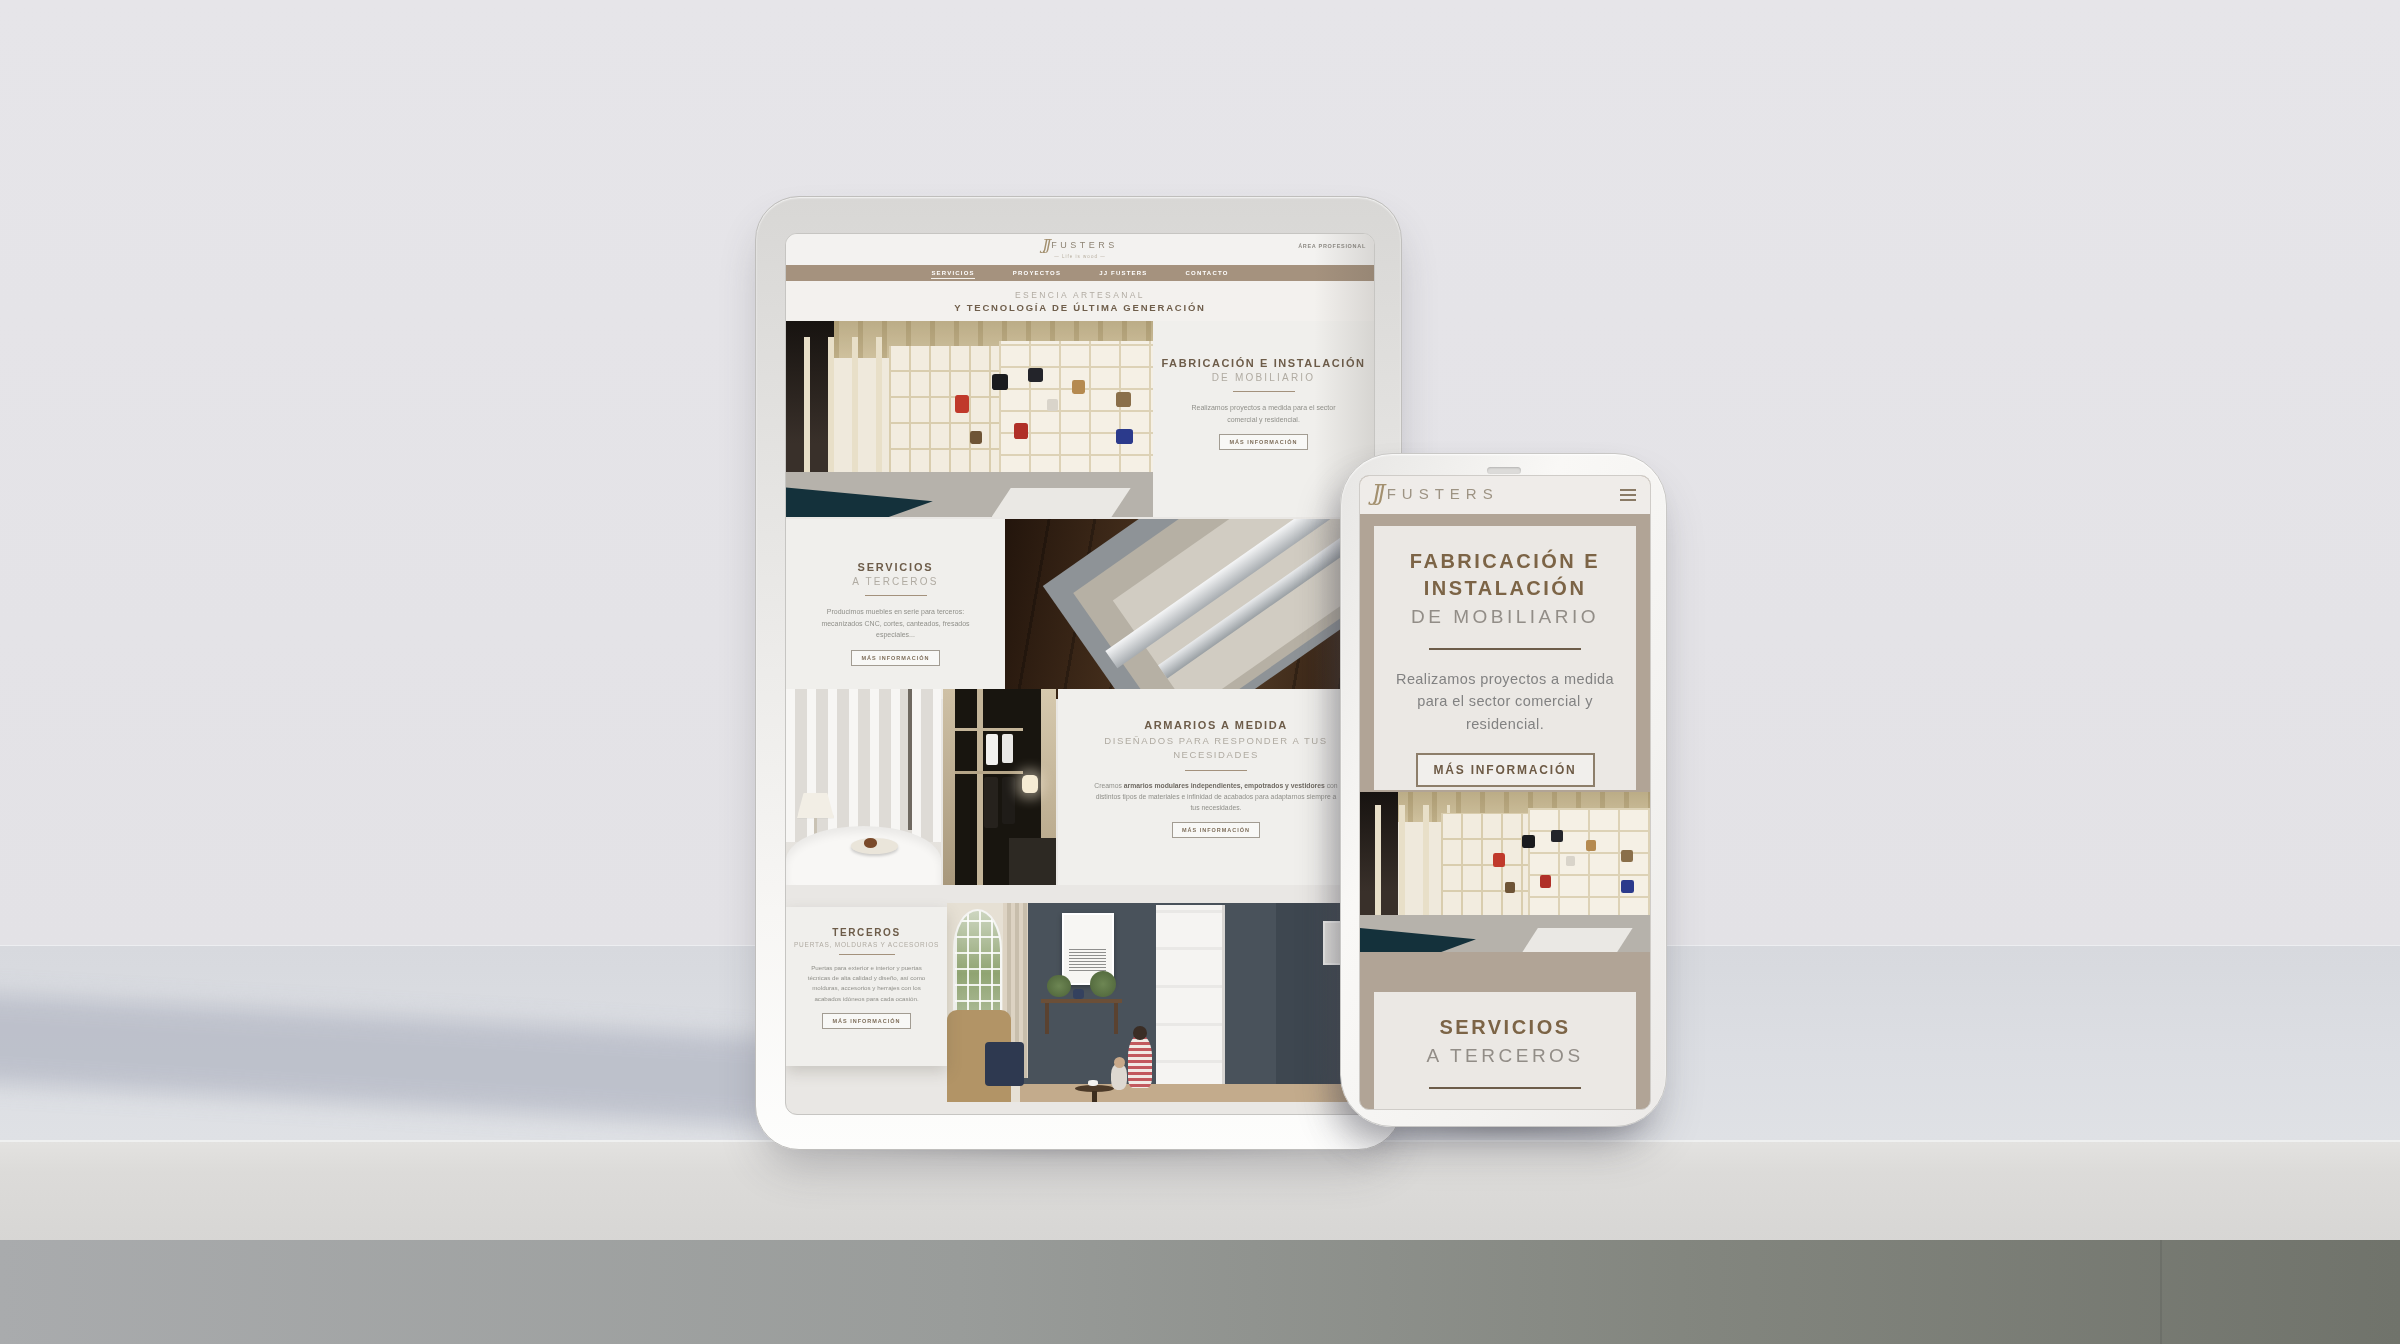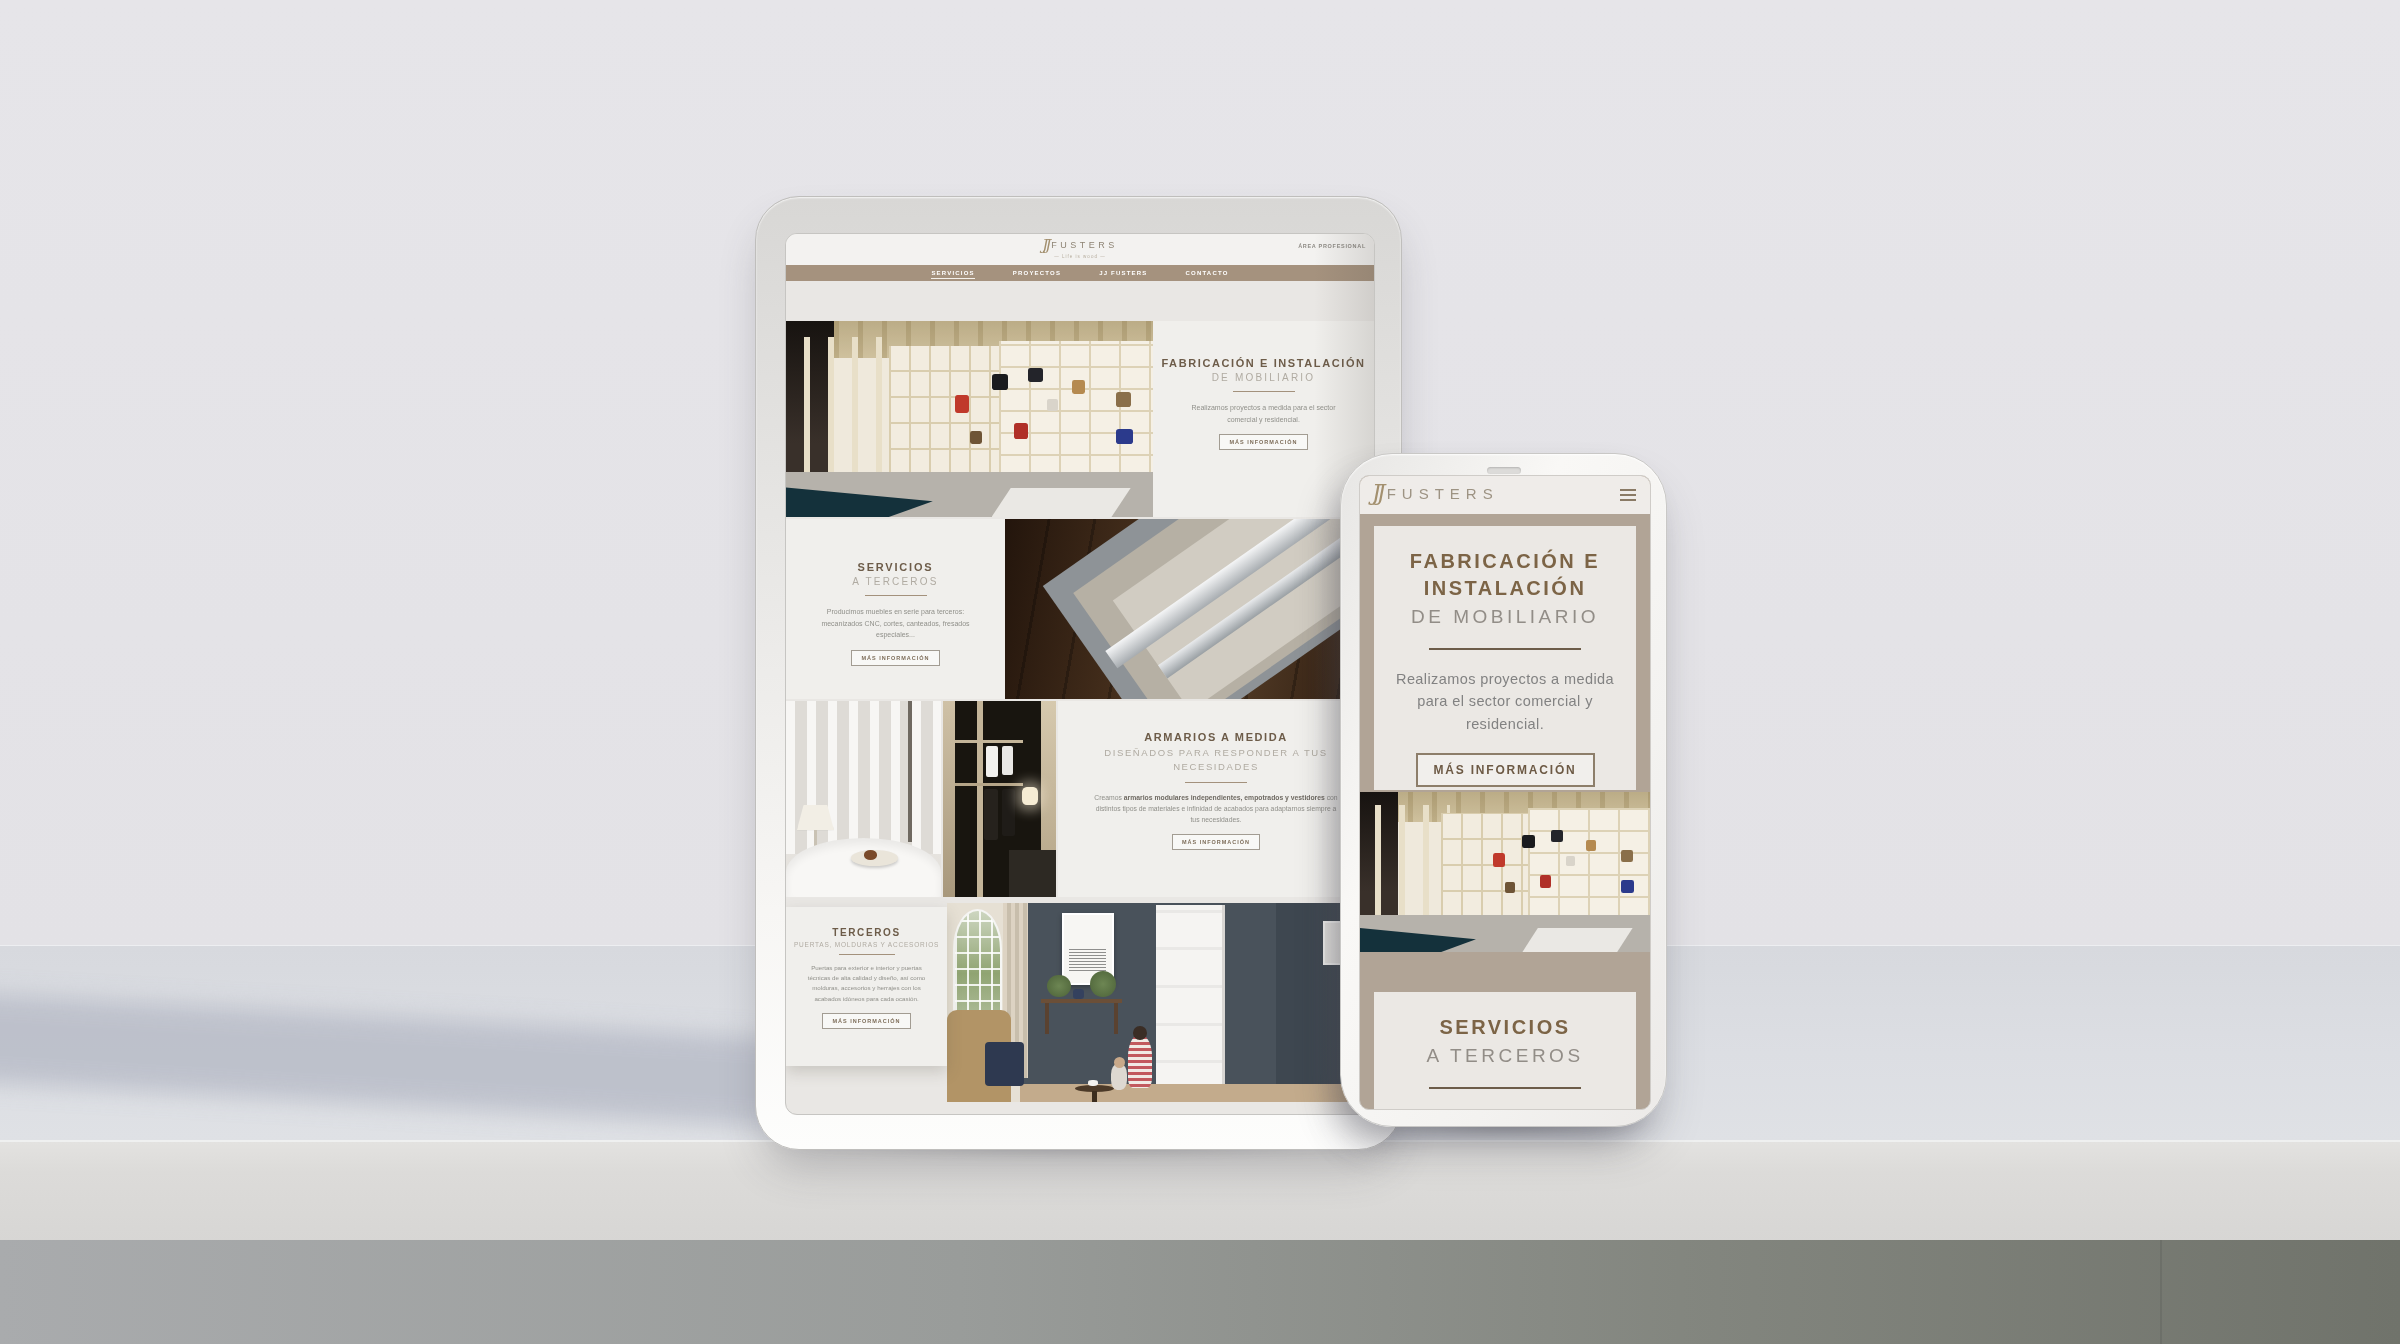--- a/index.html
+++ b/index.html
@@ -251,20 +251,24 @@
         <div class="t-area">ÁREA PROFESIONAL</div>
       </div>
 
       <div class="t-nav">
         <span class="active">SERVICIOS</span>
         <span>PROYECTOS</span>
         <span>JJ FUSTERS</span>
         <span>CONTACTO</span>
       </div>
 
+      <div class="t-hero">
+        <div class="h1">ESENCIA ARTESANAL</div>
+        <div class="h2">Y TECNOLOGÍA DE ÚLTIMA GENERACIÓN</div>
+      </div>
 
       <div class="row" style="top:87px;height:196px;">
         <div class="photo ph-showroom" style="left:0;top:0;width:367px;height:196px;">
           <div class="sr-ceil"></div>
           <div class="sr-dark"></div>
           <div class="sr-pillars"></div>
           <div class="sr-grid1"></div>
           <div class="sr-grid2"></div>
           <div class="sr-floor"></div>
           <div class="sr-teal"></div>
@@ -301,21 +305,21 @@
           <div class="dr-stack">
             <div class="dr-p1"></div>
             <div class="dr-p2"></div>
             <div class="dr-p3"></div>
             <div class="dr-h1"></div>
             <div class="dr-h2"></div>
           </div>
         </div>
       </div>
 
-      <div class="row" style="top:467px;height:196px;">
+      <div class="row" style="top:455px;height:196px;">
         <div class="photo ph-bedroom" style="left:0;top:0;width:155px;height:196px;">
           <div class="bd-curt"></div>
           <div class="bd-pole"></div>
           <div class="bd-shade"></div>
           <div class="bd-stem"></div>
           <div class="bd-bed"></div>
           <div class="bd-tray"></div>
           <div class="bd-food"></div>
         </div>
         <div class="photo ph-closet" style="left:157px;top:0;width:113px;height:196px;">

